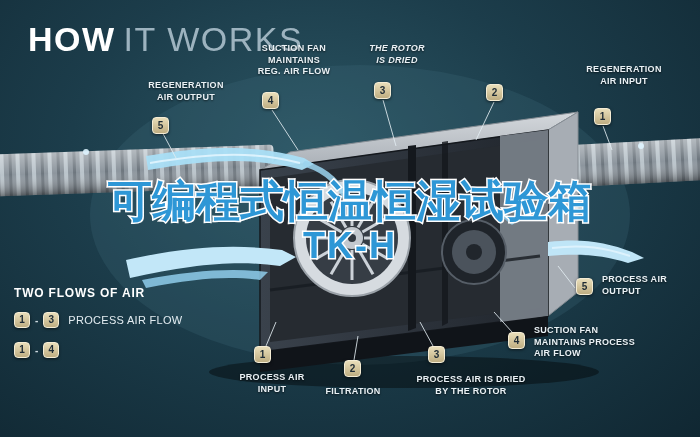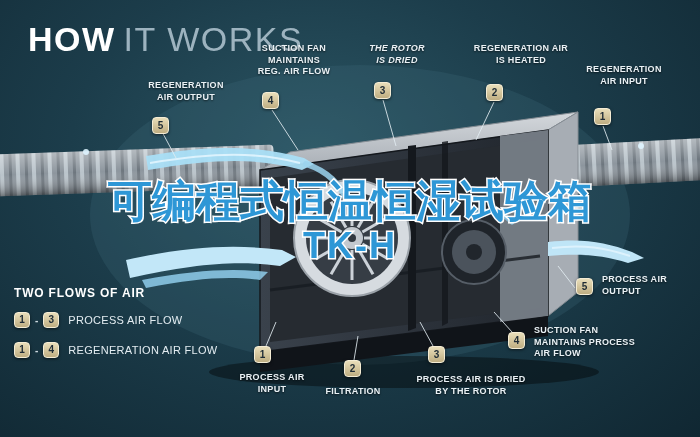--- a/index.html
+++ b/index.html
@@ -152,22 +152,20 @@
     <span class="t-bold">HOW</span><span class="t-light">IT WORKS</span>
   </div>
 
   <div class="label center" style="left:136px;top:80px;width:100px;">REGENERATION
 AIR OUTPUT</div>
   <div class="label center" style="left:248px;top:43px;width:92px;">SUCTION FAN
 MAINTAINS
 REG. AIR FLOW</div>
   <div class="label center" style="left:356px;top:43px;width:82px;font-style:italic;">THE ROTOR
 IS DRIED</div>
-  <div class="label center" style="left:462px;top:43px;width:118px;">REGENERATION AIR
-IS HEATED</div>
   <div class="label center" style="left:574px;top:64px;width:100px;">REGENERATION
 AIR INPUT</div>
   <div class="label left" style="left:602px;top:274px;width:90px;">PROCESS AIR
 OUTPUT</div>
   <div class="label left" style="left:534px;top:325px;width:120px;">SUCTION FAN
 MAINTAINS PROCESS
 AIR FLOW</div>
   <div class="label center" style="left:408px;top:374px;width:126px;">PROCESS AIR IS DRIED
 BY THE ROTOR</div>
   <div class="label center" style="left:310px;top:386px;width:86px;">FILTRATION</div>
@@ -190,17 +188,16 @@
     <div class="legend-row">
       <span class="badge">1</span>
       <span class="dash">-</span>
       <span class="badge">3</span>
       <span class="legend-label">PROCESS AIR FLOW</span>
     </div>
     <div class="legend-row">
       <span class="badge">1</span>
       <span class="dash">-</span>
       <span class="badge">4</span>
-      <span class="legend-label">REGENERATION AIR FLOW</span>
     </div>
   </div>
 
 </div>
 
 </body></html>

